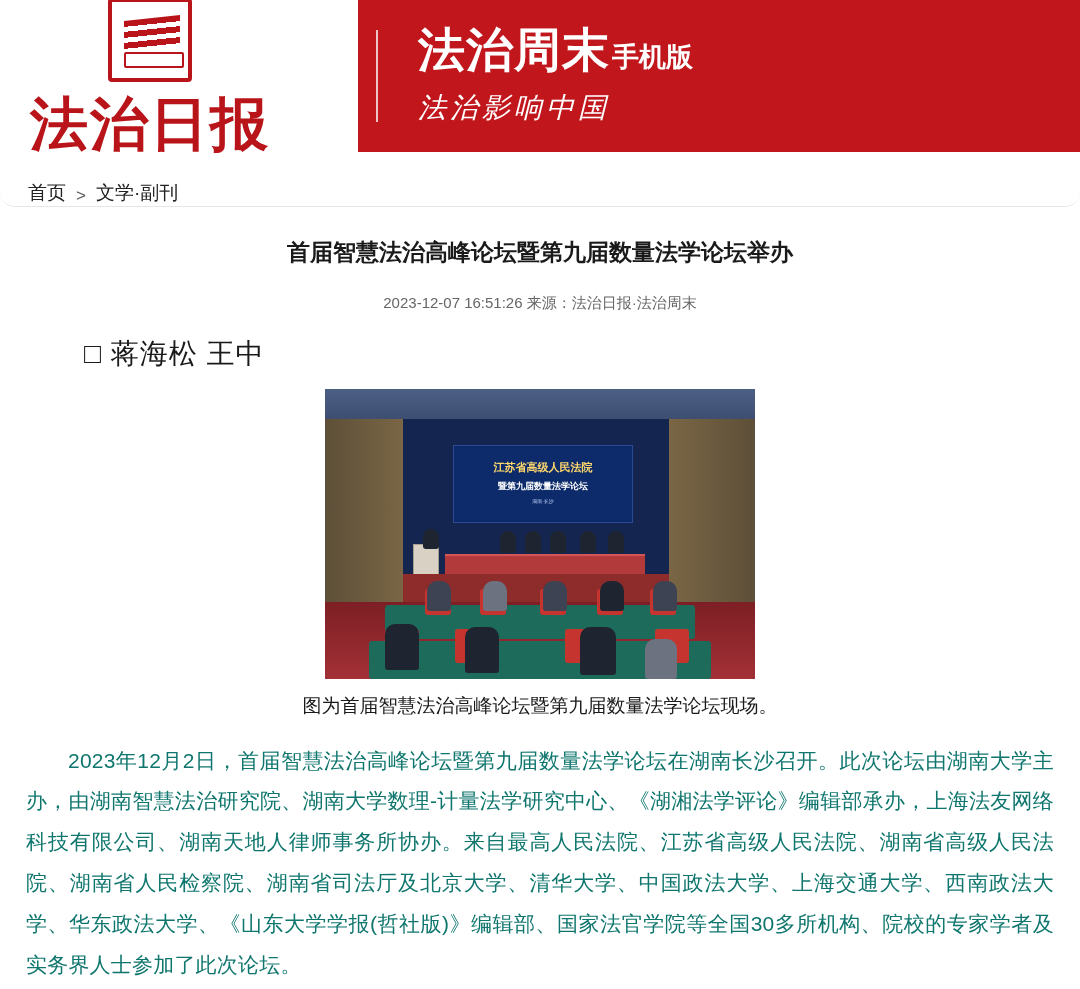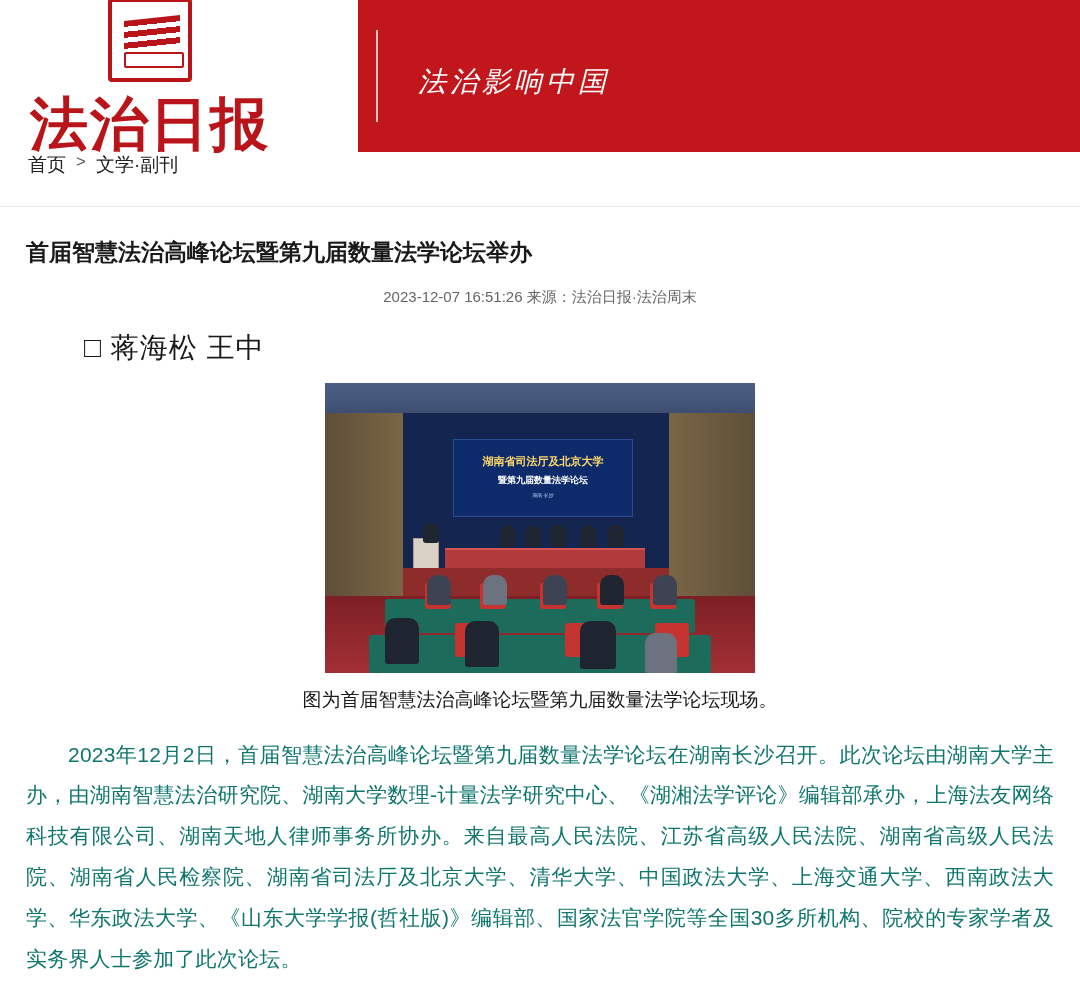--- a/index.html
+++ b/index.html
@@ -117,46 +117,47 @@
     letter-spacing: 4px;
     margin-top: 12px;
     font-style: italic;
   }
 
   
   .breadcrumb {
     height: 55px;
     border-bottom: 1px solid #e6e6e6;
     display: flex;
-    align-items: flex-start;
+    align-items: flex-end;
     padding: 0 28px;
     font-size: 19px;
     color: #222222;
     gap: 10px;
+    border-radius: 15px;
   }
   .breadcrumb a {
     color: #222222;
     text-decoration: none;
   }
   .breadcrumb .sep {
     color: #555555;
     font-size: 17px;
   }
 
   
   .article {
     padding: 20px 26px 10px 26px;
   }
   .art-title {
-    text-align: left;
+    text-align: center;
     font-size: 23px;
     font-weight: 700;
     color: #1a1a1a;
     line-height: 1.5;
-    margin: 8px 0 18px 0;
+    margin: 8px 0 24px 0;
   }
   .art-meta {
     text-align: center;
     font-size: 15px;
     color: #666666;
     margin-bottom: 22px;
   }
   .art-byline {
     font-size: 28px;
     color: #1a1a1a;
@@ -266,20 +267,24 @@
 
   <div class="masthead">
     <div class="masthead-left">
       <div class="logo-wrap">
         <div class="logo-seal"></div>
         <div class="logo-title">法治日报</div>
       </div>
     </div>
     <div class="masthead-right">
       <div class="masthead-divider"></div>
+      <div class="mh-line1">
+        <span class="mh-big">法治周末</span>
+        <span class="mh-small">手机版</span>
+      </div>
       <div class="mh-line2">法治影响中国</div>
     </div>
   </div>
 
   <div class="breadcrumb">
     <a href="#">首页</a>
     <span class="sep">&gt;</span>
     <a href="#">文学·副刊</a>
   </div>
 
@@ -289,21 +294,21 @@
     <div class="art-byline">□ 蒋海松 王中</div>
 
     <div class="figure">
       <div class="photo">
         <div class="ceiling"></div>
         <div class="wall-left"></div>
         <div class="wall-right"></div>
         <div class="backwall"></div>
 
         <div class="screen">
-          <div class="s-t1">湖南省司法厅及北京大学</div>
+          <div class="s-t1">江苏省高级人民法院</div>
           <div class="s-t2">暨第九届数量法学论坛</div>
           <div class="s-t3">湖南·长沙</div>
         </div>
 
         <div class="headtable"></div>
         <div class="podium"></div>
         <div class="stage"></div>
         <div class="floor"></div>
 
         

